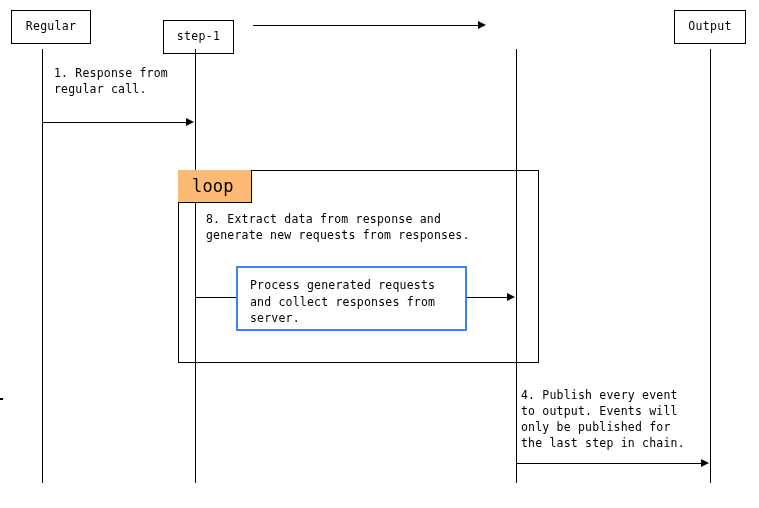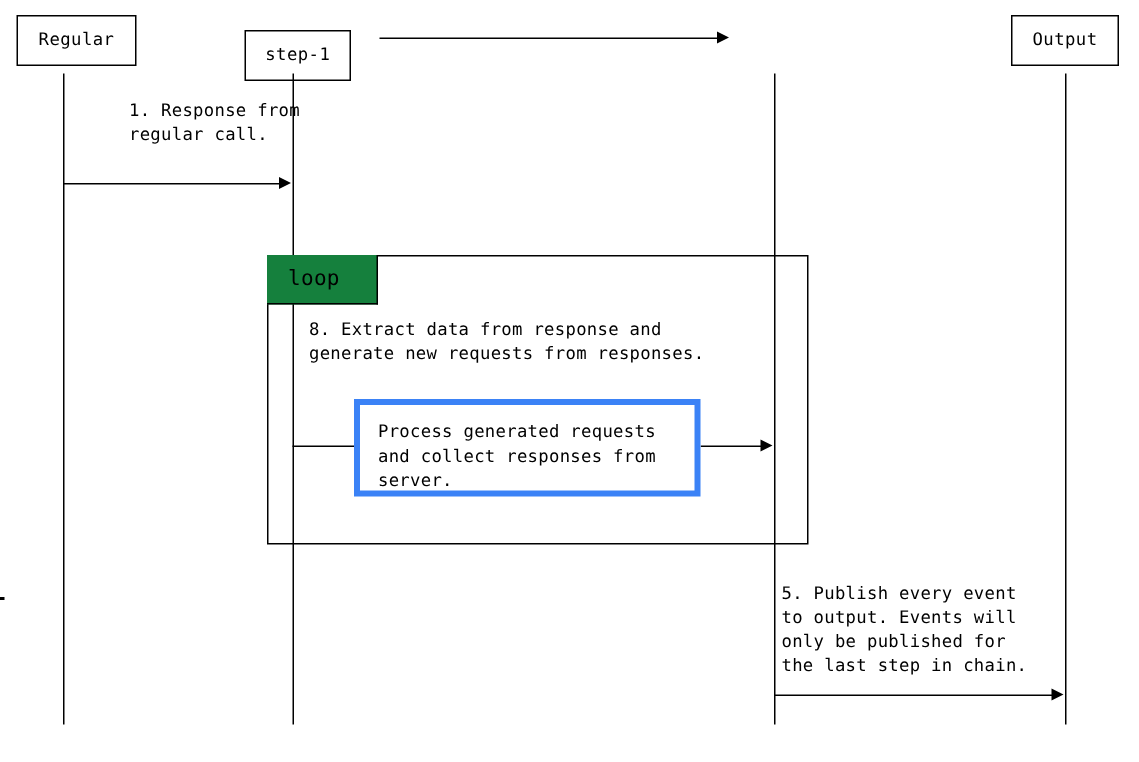--- a/index.html
+++ b/index.html
@@ -68,33 +68,33 @@
     box-sizing: border-box;
     border: 1px solid #000000;
     background: transparent;
   }
   .frag-label {
     position: absolute;
     box-sizing: border-box;
     border: 1px solid #000000;
     border-top: none;
     border-left: none;
-    background: #15803d;
+    background: #fdba74;
     display: flex;
     align-items: center;
     padding-left: 14px;
-    font-size: 14px;
+    font-size: 17px;
     color: #000000;
     letter-spacing: 0.2px;
   }
   
   .boxed-note {
     position: absolute;
     box-sizing: border-box;
-    border: 4px solid #3b82f6;
+    border: 2px solid #3b82f6;
     background: #ffffff;
     font-size: 11.5px;
     line-height: 16.5px;
     color: #000000;
     white-space: pre;
     padding: 9px 0 0 12px;
     letter-spacing: 0.2px;
   }
   .edge-tick {
     position: absolute;
@@ -122,21 +122,21 @@
   </div>
 
   <div class="lifeline" style="left:42px; top:49px; height:434px;"></div>
   <div class="lifeline" style="left:195px; top:49px; height:434px;"></div>
   <div class="lifeline" style="left:516px; top:49px; height:434px;"></div>
   <div class="lifeline" style="left:710px; top:49px; height:434px;"></div>
 
   <div class="msg-line" style="left:253px; top:25px; width:227px;"></div>
   <div class="arrow-head" style="left:478px; top:21px;"></div>
 
-  <div class="note-text" style="left:54px; top:65px;margin-left:32px;">1. Response from
+  <div class="note-text" style="left:54px; top:65px;">1. Response from
 regular call.</div>
 
   <div class="msg-line" style="left:42px; top:122px; width:145px;"></div>
   <div class="arrow-head" style="left:186px; top:118px;"></div>
 
   <div class="frag-box" style="left:178px; top:170px; width:361px; height:193px;"></div>
   <div class="frag-label" style="left:178px; top:170px; width:74px; height:33px;">
     <span>loop</span>
   </div>
 
@@ -144,21 +144,21 @@
 generate new requests from responses.</div>
 
   <div class="msg-line" style="left:195px; top:297px; width:42px;"></div>
   <div class="msg-line" style="left:467px; top:297px; width:42px;"></div>
   <div class="arrow-head" style="left:507px; top:293px;"></div>
 
   <div class="boxed-note" style="left:236px; top:266px; width:231px; height:65px;">Process generated requests
 and collect responses from
 server.</div>
 
-  <div class="note-text" style="left:521px; top:387px;">5. Publish every event
+  <div class="note-text" style="left:521px; top:387px;">4. Publish every event
 to output. Events will
 only be published for
 the last step in chain.</div>
 
   <div class="msg-line" style="left:516px; top:463px; width:186px;"></div>
   <div class="arrow-head" style="left:701px; top:459px;"></div>
 
 </div>
 
 </body></html>

